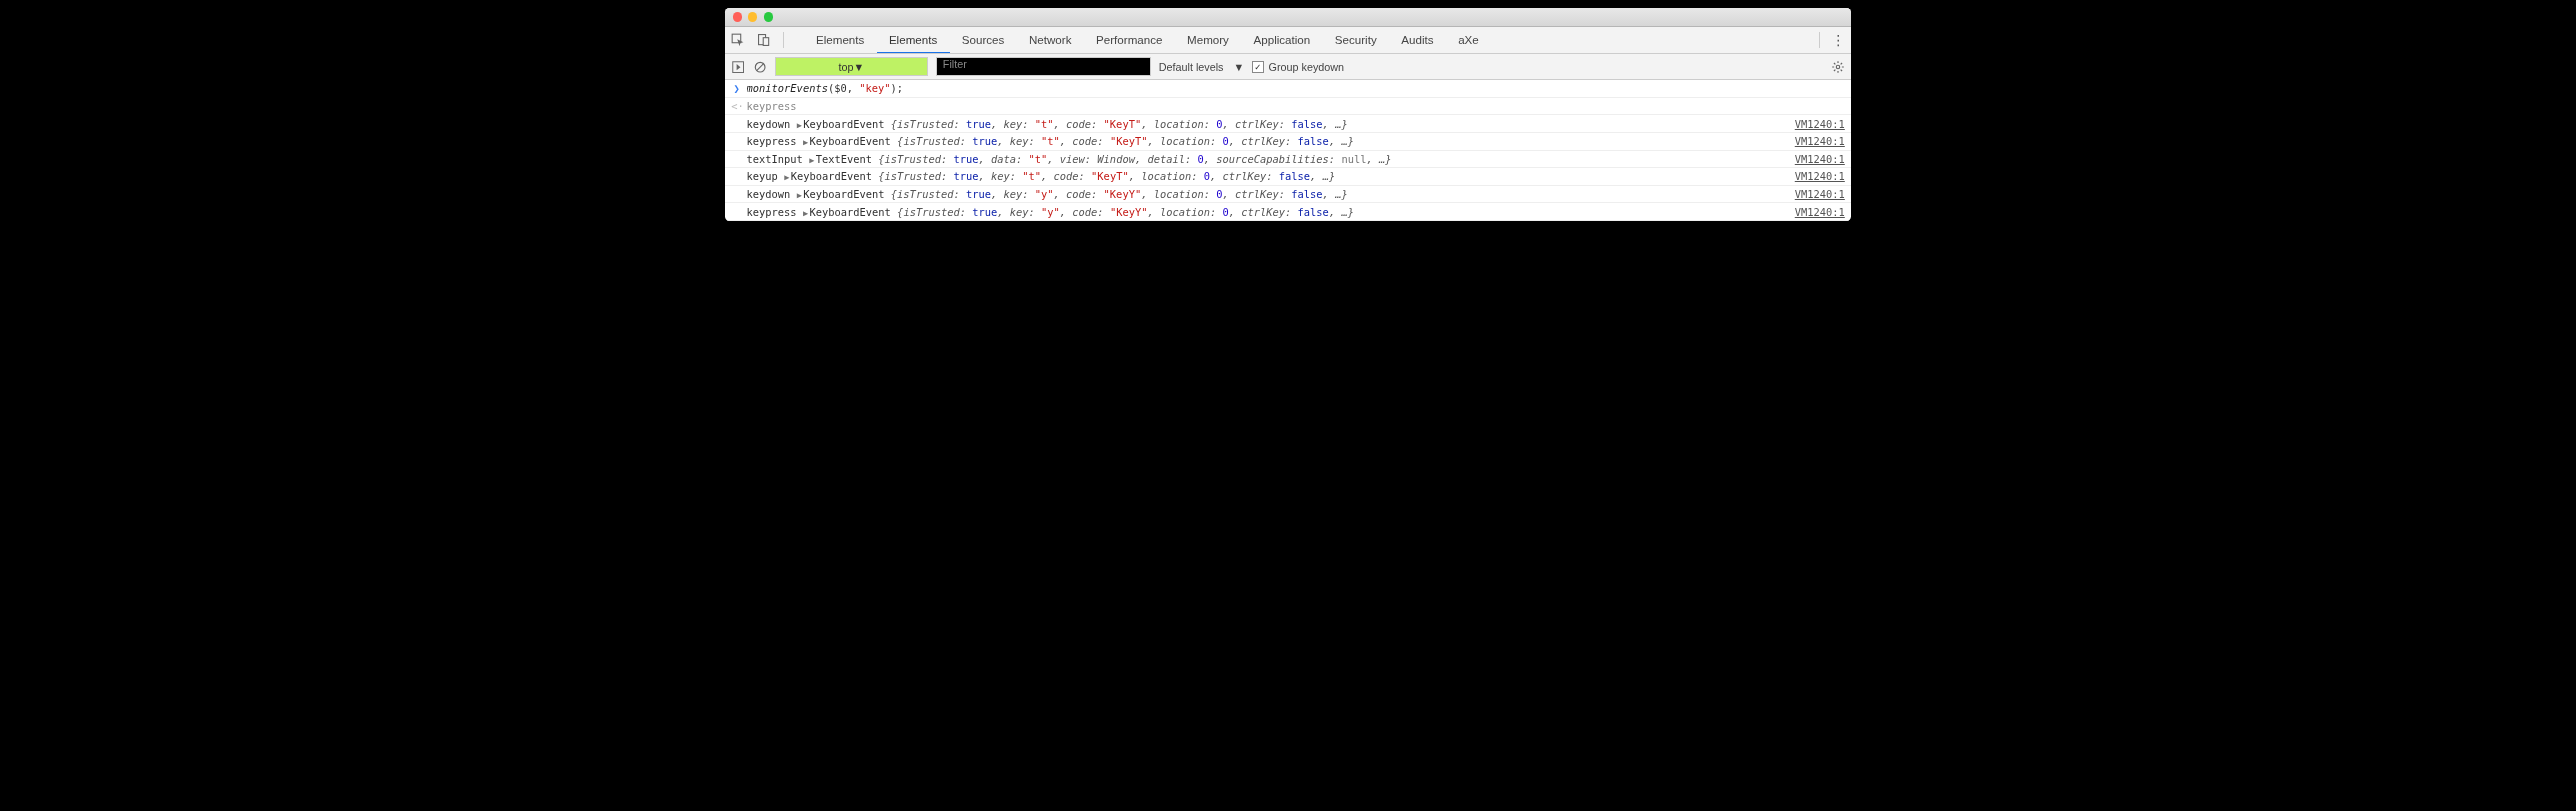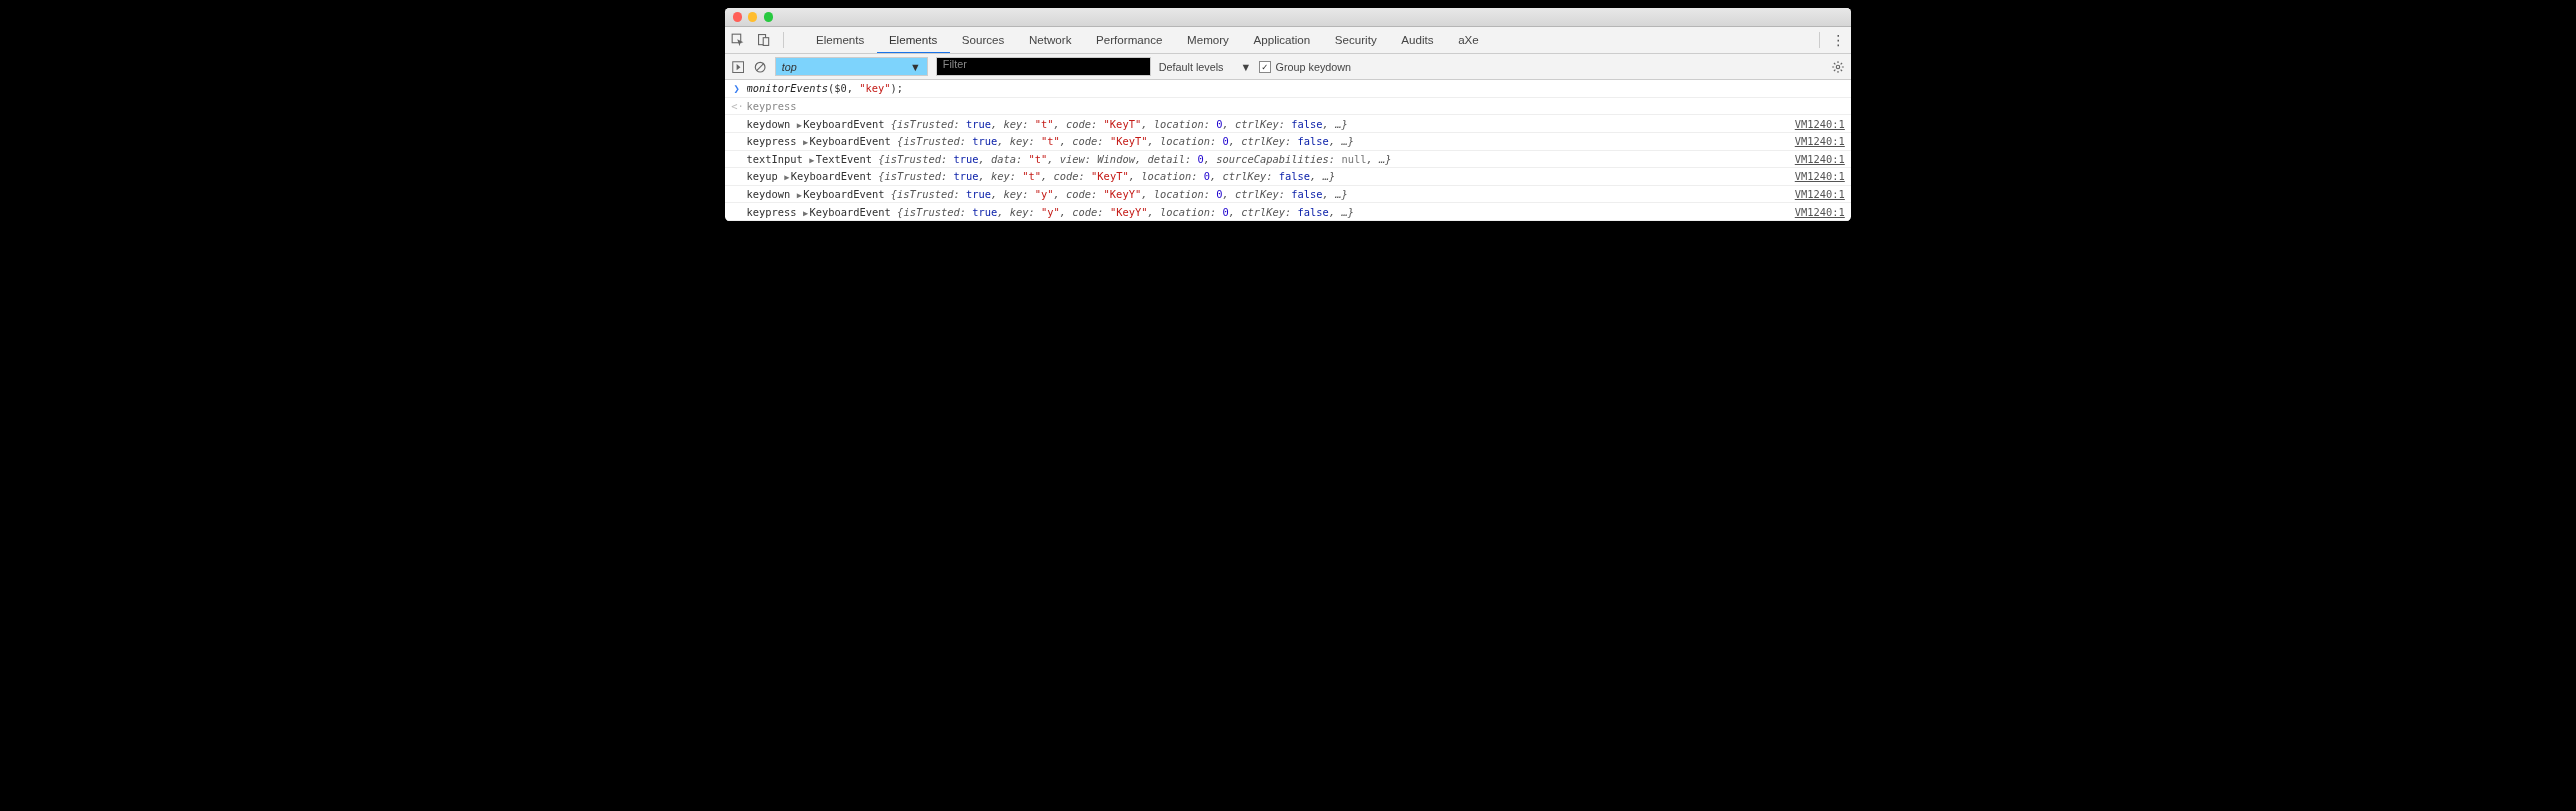--- a/index.html
+++ b/index.html
@@ -100,29 +100,28 @@
     align-items: center;
     border-bottom: 0.8px solid #ccc;
     background: #f3f3f3;
     padding: 0 6.2px;
     gap: 7.7px;
     font-size: 10.8px;
     color: #444;
   }
   .select-box {
     border: 0.8px solid #ccc;
-    background: #7dd3fc;
+    background: #bef264;
     height: 17px;
     display: flex;
     align-items: center;
     padding: 0 6.2px;
     min-width: 139px;
-    justify-content: space-between;
+    justify-content: center;
     color: #333;
-    font-style: italic;
   }
   .filter-box {
     border: 0.8px solid #ccc;
     background: #000000;
     height: 17px;
     padding: 0 6.2px;
     width: 201px;
     color: #888;
     display: flex;
     align-items: flex-start;
@@ -242,21 +241,21 @@
           <line x1="3.5" y1="12.5" x2="12.5" y2="3.5" stroke="#666" stroke-width="1.5"></line>
         </svg>
     </span>
     <div class="select-box">
       <span>top</span>
       <span>▼</span>
     </div>
     <div class="filter-box">
       <span>Filter</span>
     </div>
-    <div style="display:flex;gap:17px;">
+    <div style="display:flex;gap:10px;">
       <span>Default levels</span>
       <span>▼</span>
     </div>
     <label style="display:flex;align-items:center;gap:4.6px;">
       <span class="checkbox">✓</span>
       <span>Group keydown</span>
     </label>
     <span class="icon-btn gear">
       <svg width="14" height="14" viewBox="0 0 18 18">
           <circle cx="9" cy="9" r="2.2" fill="none" stroke="#666" stroke-width="1.5"></circle>

